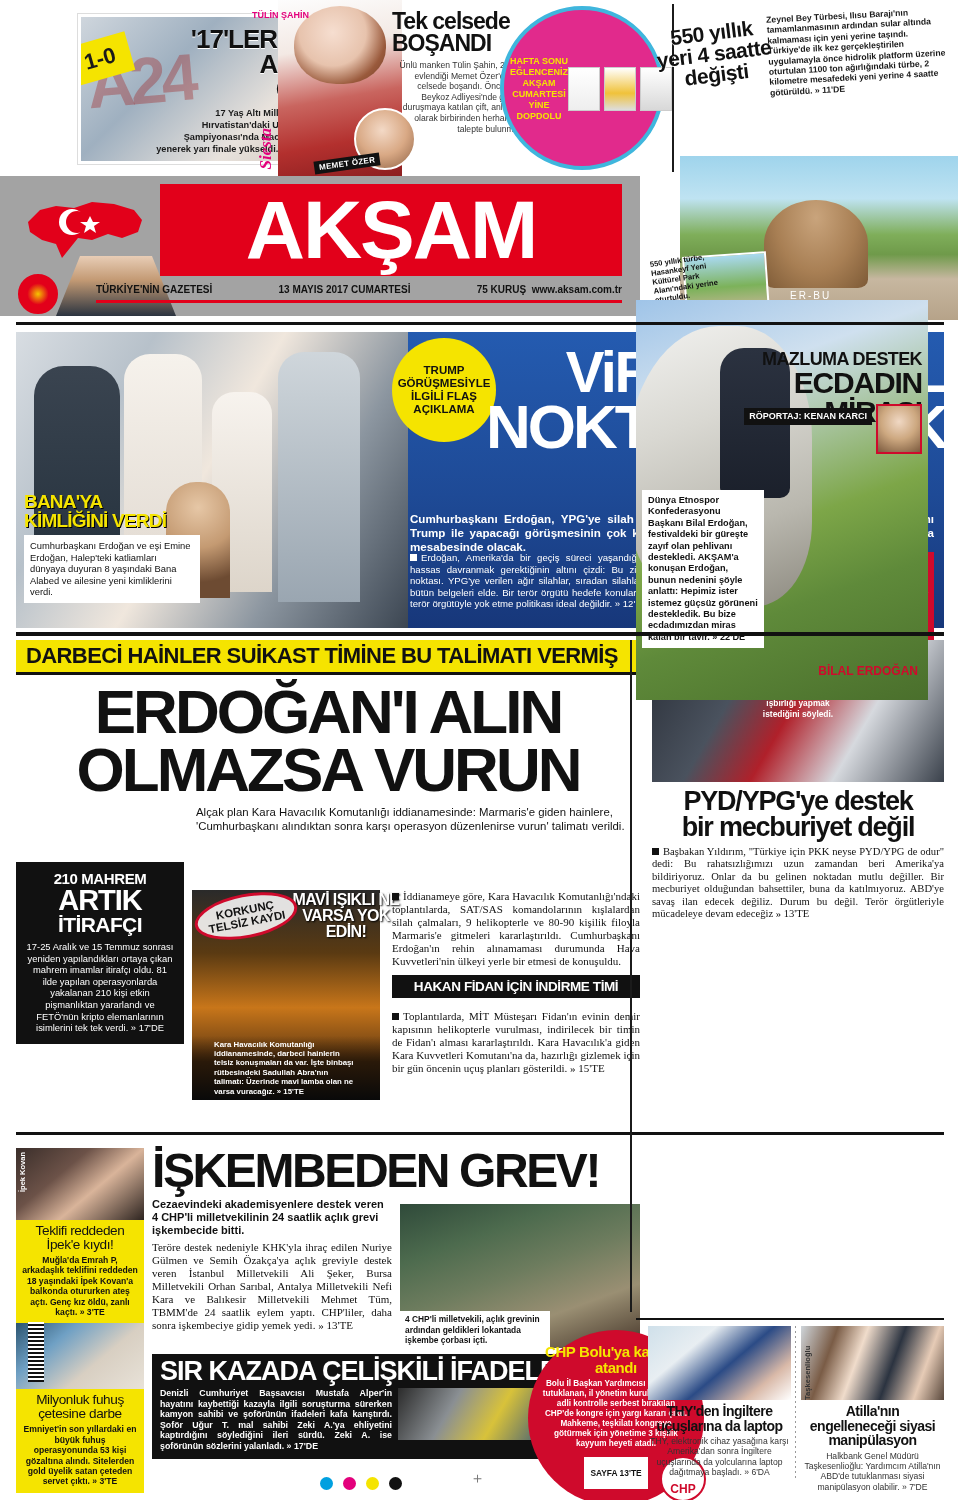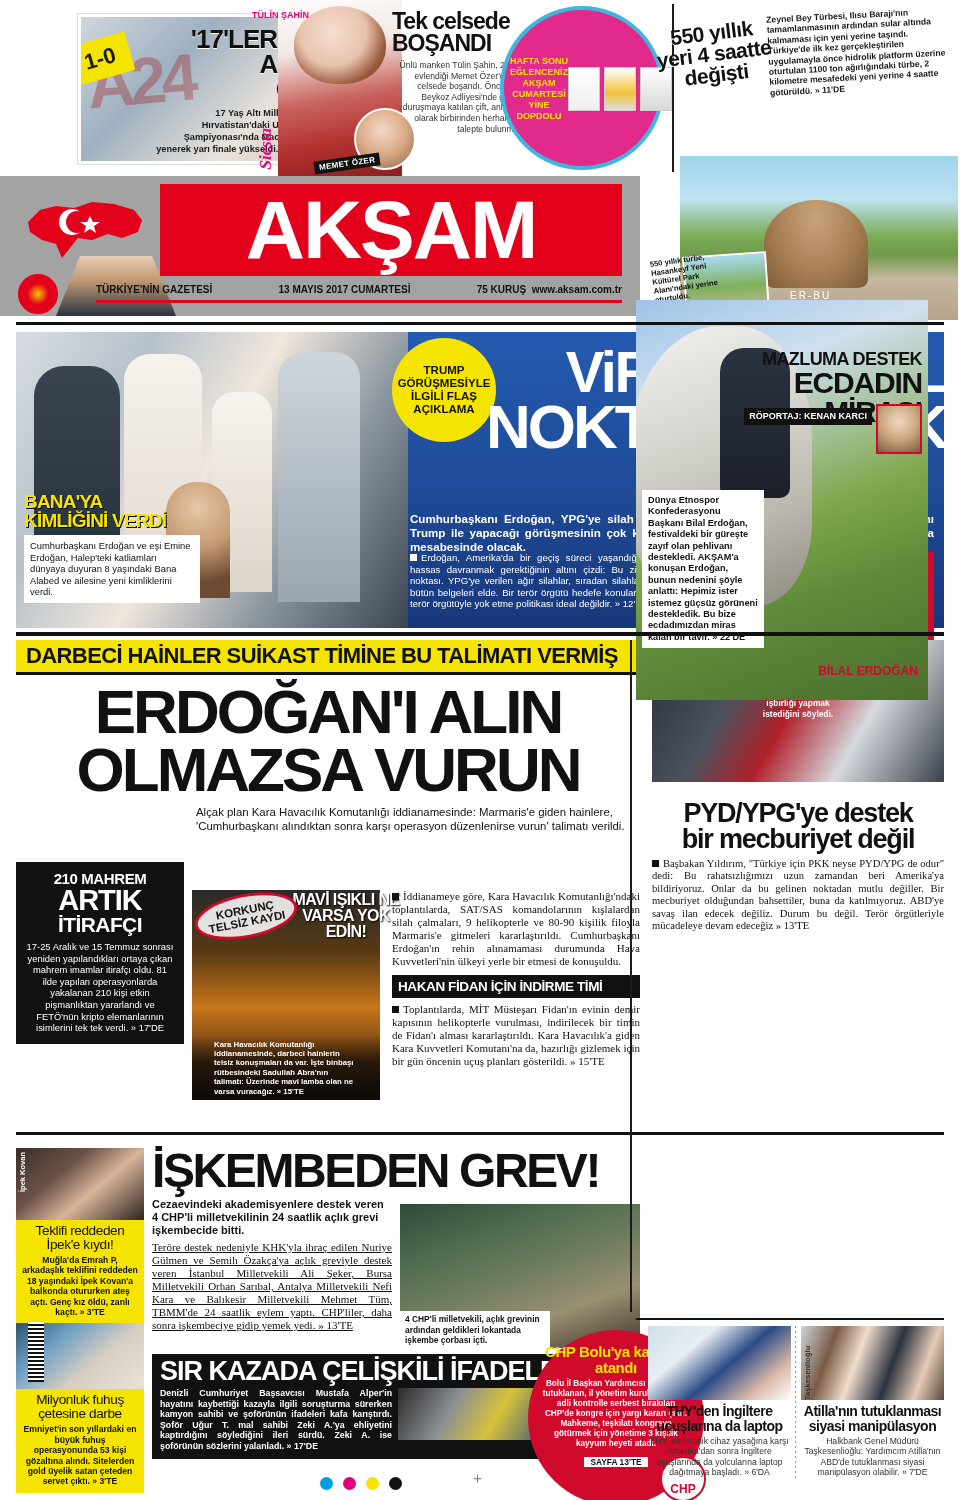--- a/index.html
+++ b/index.html
@@ -249,34 +249,34 @@
     color:#111; font-weight:bold; font-size:11.5px; line-height:12.5px; text-align:center;
     background:rgba(255,255,255,.86);
   }
   .s2-body{
     position:absolute; left:376px; top:250px; width:248px;
     font-family:"Liberation Serif",serif; font-size:11px; line-height:13px; color:#111; text-align:justify;
   }
   .s2-body .sq{ display:inline-block; width:7px; height:7px; background:#111; margin-right:4px; }
   .blackbar{
     background:#111; color:#fff; font-weight:bold; font-size:13.5px; line-height:19px;
-    padding:2px 6px; margin:7px 0 5px; letter-spacing:-.4px;
+    padding:2px 6px; text-align:center; margin:7px 0 12px; letter-spacing:-.4px;
     font-family:"Liberation Sans",sans-serif;
   }
 
   
   .s2r-photo{
     width:292px; height:142px;
     background:linear-gradient(120deg,#2a2f38 0%,#4a525e 30%,#b0202a 48%,#d6d9de 70%,#3a414b 100%);
   }
   .s2r-photo .cap{
     position:absolute; left:100px; top:16px; width:92px; color:#fff; font-weight:bold;
     font-size:8.4px; line-height:10.6px; text-align:center;
   }
-  .s2r-h{ margin-top:18px; color:#111; font-weight:bold; font-size:27px; line-height:26px;
+  .s2r-h{ margin-top:6px; color:#111; font-weight:bold; font-size:27px; line-height:26px;
           letter-spacing:-1.2px; text-align:center; }
   .s2r-body{ margin-top:6px; font-family:"Liberation Serif",serif; font-size:10.6px; line-height:12.4px;
              color:#111; text-align:justify; }
   .s2r-body .sq{ display:inline-block; width:7px; height:7px; background:#111; margin-right:4px; }
 
   .mazluma{
     position:absolute; left:636px; top:300px; width:292px; height:400px;
     background:linear-gradient(160deg,#9fc4e8 0%,#cfe0ef 22%,#7da648 55%,#5f8a3a 72%,#4a6f2c 100%);
     overflow:hidden;
   }
@@ -324,21 +324,21 @@
   .ipek-b{ color:#111; font-size:8.6px; line-height:10.4px; text-align:center; padding:3px 6px 0; font-weight:bold; }
   .fuhus-photo{ width:128px; height:66px; margin-top:6px;
     background:linear-gradient(140deg,#2b5470 0%,#6fa0c4 30%,#d8cfc2 62%,#e8e2d8 100%); }
   .barcode{ position:absolute; left:-10px; top:196px; width:60px; height:16px;
     background:repeating-linear-gradient(90deg,#111 0 2px,#fff 2px 4px); transform:rotate(-90deg); }
 
   .grevcol{ position:absolute; left:136px; top:0; width:488px; }
   .grev-h{ color:#111; font-weight:bold; font-size:48px; line-height:46px; letter-spacing:-2.4px; }
   .grev-lead{ margin-top:4px; width:240px; font-size:11px; line-height:13px; color:#111; font-weight:bold; }
   .grev-body{ margin-top:4px; width:240px; font-family:"Liberation Serif",serif; font-size:11px;
-              line-height:13px; color:#111; text-align:justify;text-decoration:underline; }
+              line-height:13px; color:#111; text-align:justify; }
   .grev-photo{ position:absolute; left:248px; top:56px; width:240px; height:144px;
     background:linear-gradient(160deg,#2f4a3a 0%,#4d6b4e 26%,#6d7c5e 48%,#9a8f73 72%,#46362a 100%); }
   .grev-photo .cap{ position:absolute; left:0; bottom:0; width:150px; background:#fff; color:#111;
                     font-size:8.4px; line-height:10.2px; font-weight:bold; padding:3px 5px; }
 
   .sirbar{
     position:absolute; left:136px; top:206px; width:488px; background:#111; color:#fff;
   }
   .sirbar .sb-h{ font-size:27px; font-weight:bold; line-height:30px; padding:2px 8px; letter-spacing:-1px; }
   .sirbar .sb-wrap{ display:flex; gap:6px; padding:0 8px 7px; }
@@ -349,21 +349,21 @@
   .sirbar .sb-img .tg{ position:absolute; right:4px; bottom:3px; background:#fff; color:#111;
                        font-size:7.6px; font-weight:bold; font-style:italic; padding:1px 4px; transform:rotate(-7deg); }
 
   .chpcircle{
     position:absolute; left:512px; top:182px; width:176px; height:176px; border-radius:50%;
     background:#cf0a2c; color:#fff; padding:14px 14px 8px; text-align:center;
   }
   .chpcircle .ch-h{ color:#f5e400; font-weight:bold; font-size:15px; line-height:16px; letter-spacing:-.4px; }
   .chpcircle .ch-b{ margin-top:3px; font-size:8.2px; line-height:10px; font-weight:bold; }
   .chpcircle .ch-p{ display:inline-block; margin-top:8px; background:#fff; color:#111;
-                    font-size:8.4px; font-weight:bold; padding:0 6px;text-align:right; }
+                    font-size:8.4px; font-weight:bold; padding:11px 6px;text-align:right; }
   .chplogo{ position:absolute; right:-2px; bottom:4px; width:46px; height:46px; border-radius:50%;
             background:#fff; border:2px solid #cf0a2c; display:flex; align-items:flex-end;
             justify-content:center; color:#cf0a2c; font-weight:bold; font-size:12px; padding-bottom:4px; }
 
   
   .briefs{ position:absolute; left:648px; top:1326px; width:296px; display:flex; gap:10px; }
   .brief{ width:143px; }
   .brief .b-img{ width:143px; height:74px; }
   .brief .b-h{ margin-top:4px; color:#111; font-weight:bold; font-size:14px; line-height:14.5px;
                text-align:center; letter-spacing:-.5px; }
@@ -602,21 +602,21 @@
     <div class="brief">
       <div class="b-img ph" style="background:linear-gradient(140deg,#cfe0ea 0%,#e8eef2 30%,#2b4b86 55%,#d9b9a8 80%,#ffffff 100%)"></div>
       <div class="b-h">THY'den İngiltere uçuşlarına da laptop</div>
       <div class="b-b">THY, elektronik cihaz yasağına karşı Amerika'dan sonra İngiltere uçuşlarında da yolcularına laptop dağıtmaya başladı. » 6'DA</div>
     </div>
     <div class="brief">
       <div class="b-img ph" style="background:linear-gradient(110deg,#cfd5da 0%,#7a5c46 22%,#f0dccb 40%,#2b3340 62%,#e6cbb6 82%,#59483c 100%)">
         <span class="vlabel" style="left:-7px;top:6px;">A. Fuat Taşkesenlioğlu</span>
         <span class="vlabel" style="right:-7px;top:6px;">M. Hakan Atilla</span>
       </div>
-      <div class="b-h">Atilla'nın tutuklanması siyasi manipülasyon</div>
+      <div class="b-h">Atilla'nın engelleneceği siyasi manipülasyon</div>
       <div class="b-b">Halkbank Genel Müdürü Taşkesenlioğlu: Yardımcım Atilla'nın ABD'de tutuklanması siyasi manipülasyon olabilir. » 7'DE</div>
     </div>
   </div>
   <div class="brf-sep"></div>
 
   <div class="hrule" style="left:16px;top:322px;width:928px;height:3px;"></div>
   <div class="hrule" style="left:16px;top:632px;width:928px;height:4px;"></div>
   <div class="hrule" style="left:16px;top:1132px;width:928px;height:3px;"></div>
   <div class="hrule" style="left:636px;top:1318px;width:308px;height:2px;"></div>
   <div class="abs vdiv" style="left:630px;top:640px;height:672px;"></div>

